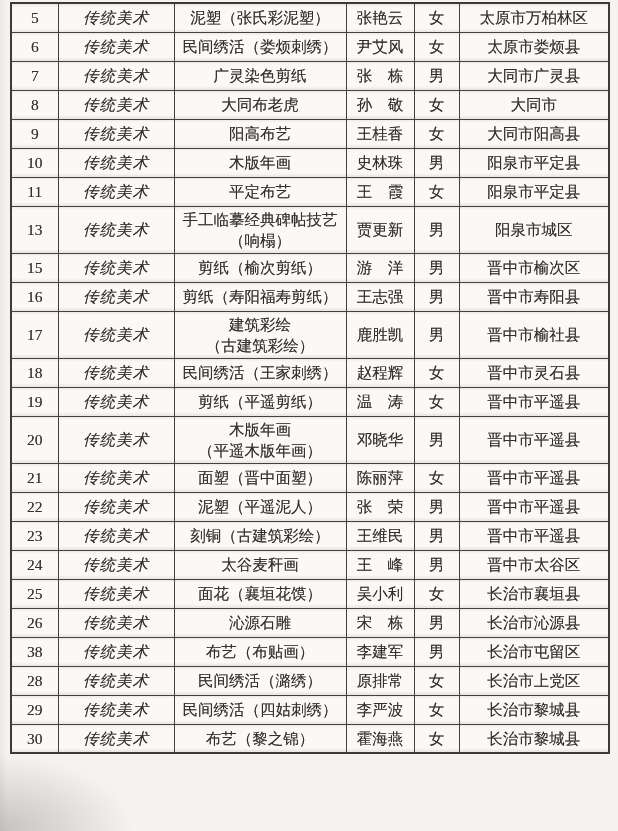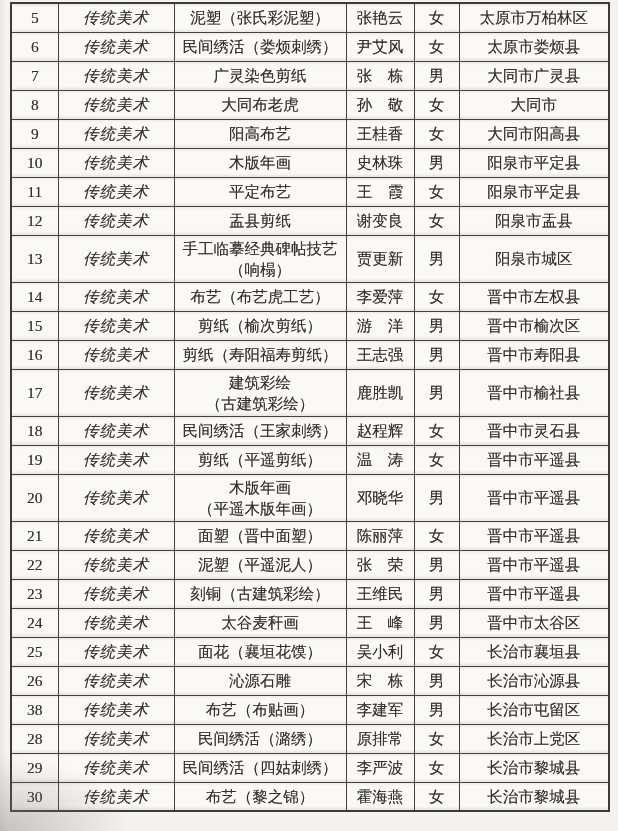--- a/index.html
+++ b/index.html
@@ -147,44 +147,28 @@
       <td class="cell-region">阳泉市平定县</td>
     </tr>
         <tr>
       <td class="cell-no">11</td>
       <td class="cell-category">传统美术</td>
       <td class="cell-project">平定布艺</td>
       <td class="cell-name">王　霞</td>
       <td class="cell-gender">女</td>
       <td class="cell-region">阳泉市平定县</td>
     </tr>
-        <tr>
-      <td class="cell-no">12</td>
-      <td class="cell-category">传统美术</td>
-      <td class="cell-project">盂县剪纸</td>
-      <td class="cell-name">谢变良</td>
-      <td class="cell-gender">女</td>
-      <td class="cell-region">阳泉市盂县</td>
-    </tr>
         <tr class="tall">
       <td class="cell-no">13</td>
       <td class="cell-category">传统美术</td>
       <td class="cell-project">手工临摹经典碑帖技艺
 （响榻）</td>
       <td class="cell-name">贾更新</td>
       <td class="cell-gender">男</td>
       <td class="cell-region">阳泉市城区</td>
-    </tr>
-        <tr>
-      <td class="cell-no">14</td>
-      <td class="cell-category">传统美术</td>
-      <td class="cell-project">布艺（布艺虎工艺）</td>
-      <td class="cell-name">李爱萍</td>
-      <td class="cell-gender">女</td>
-      <td class="cell-region">晋中市左权县</td>
     </tr>
         <tr>
       <td class="cell-no">15</td>
       <td class="cell-category">传统美术</td>
       <td class="cell-project">剪纸（榆次剪纸）</td>
       <td class="cell-name">游　洋</td>
       <td class="cell-gender">男</td>
       <td class="cell-region">晋中市榆次区</td>
     </tr>
         <tr>

